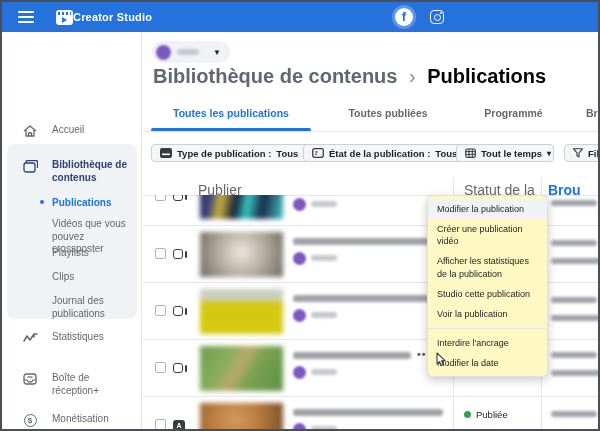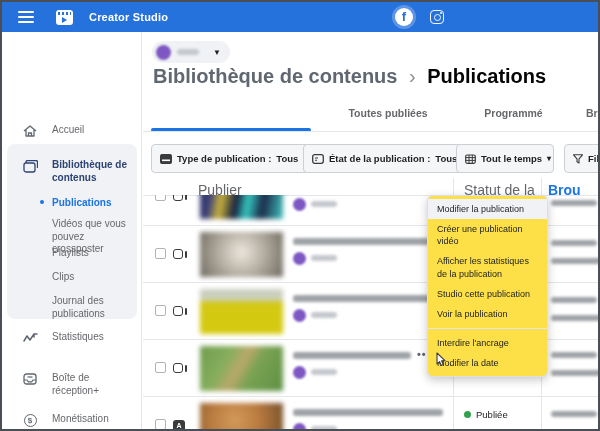--- a/index.html
+++ b/index.html
@@ -13,21 +13,21 @@
   .hamburger { width:16px; height:12px; margin-left:16px; display:flex;
                flex-direction:column; justify-content:space-between; cursor:pointer; }
   .hamburger span { display:block; height:2px; background:#fff; border-radius:1px; }
   .cs-logo { width:17px; height:15px; background:#fff; border-radius:3px;
              margin-left:22px; position:relative; }
   .cs-logo::before { content:""; position:absolute; left:2px; top:2px; right:2px; height:3px;
              background:repeating-linear-gradient(90deg,#2672dd 0 2px,#fff 2px 4px); }
   .cs-logo::after { content:""; position:absolute; left:6px; top:7px;
              border-left:5px solid #2672dd; border-top:3px solid transparent;
              border-bottom:3px solid transparent; }
-  .cs-title { color:#fff; font-size:11px; font-weight:600; margin-left:16px; letter-spacing:.2px; }
+  .cs-title { color:#fff; font-size:11px; font-weight:600; margin-left:0; letter-spacing:.2px; }
   .platform-icons { position:absolute; left:390px; top:0; height:30px; display:flex;
                     align-items:center; gap:14px; }
   .fb-wrap { width:24px; height:24px; border-radius:50%; background:rgba(255,255,255,.25);
              display:flex; align-items:center; justify-content:center; cursor:pointer; }
   .fb-circle { width:18px; height:18px; border-radius:50%; background:#fff; color:#2672dd;
                font-size:13px; font-weight:700; text-align:center; line-height:18px; }
   .ig-icon { width:14px; height:14px; border:1.6px solid #fff; border-radius:4px;
              position:relative; cursor:pointer; opacity:.95; }
   .ig-icon::before { content:""; position:absolute; left:3px; top:3px; width:5px; height:5px;
              border:1.4px solid #fff; border-radius:50%; }
@@ -73,21 +73,21 @@
 
   
   .tabs-line { position:absolute; left:0; top:99px; width:100%; border-bottom:1px solid #e4e6eb; }
   .tab { position:absolute; top:75px; font-size:10.5px; font-weight:700; color:#65676b;
          cursor:pointer; text-align:center; }
   .tab.active { color:#1b74e4; }
   .tab-underline { position:absolute; left:8px; top:96px; width:160px; height:3.5px;
                    background:#1b74e4; border-radius:2px; }
 
   
-  .fbtn { position:absolute; top:112px; height:29px; background:#f5f6f7;
+  .fbtn { position:absolute; top:112px; height:18px; background:#f5f6f7;
           border:1px solid #ccd0d5; border-radius:4px; display:flex; align-items:center;
           gap:5px; padding:0 8px; font-size:9.5px; font-weight:700; color:#1c1e21;
           cursor:pointer; white-space:nowrap; }
   .fbtn .caret { margin-left:2px; }
   .ficon { display:inline-flex; }
 
   
   .thead-label { position:absolute; top:150px; font-size:14px; color:#65676b; }
   .thead-label.sorted { color:#1b74e4; font-weight:700; }
   .col-div { position:absolute; top:146px; bottom:0; width:1px; background:#e4e6eb; }
@@ -113,21 +113,21 @@
   .bar { position:absolute; background:#9fa3a8; border-radius:3px; filter:blur(1.5px); }
   .row-avatar { position:absolute; left:150px; width:13px; height:13px; border-radius:50%;
                 background:#7e57c2; filter:blur(.8px); }
   .status-cell { position:absolute; left:321px; font-size:9.5px; color:#1c1e21;
                  display:flex; align-items:center; gap:5px; }
   .dot { width:7px; height:7px; border-radius:50%; background:#31a24c; }
   .more-btn { position:absolute; left:274px; top:8px; font-size:11px; font-weight:700;
               letter-spacing:1px; color:#606770; cursor:pointer; }
 
   
-  .ctx-menu { position:absolute; left:284px; top:163px; width:121px; background:#fde047;
+  .ctx-menu { position:absolute; left:284px; top:163px; width:121px; background:#fef9c3;
               border:1px solid #dddfe2; border-radius:6px;
               box-shadow:0 3px 10px rgba(0,0,0,.22); z-index:40; padding:3px 0; }
   .ctx-item { padding:4px 9px; font-size:9px; color:#1c1e21; line-height:1.35;
               cursor:pointer; }
   .ctx-item.hovered { background:#f0f2f5; }
   .ctx-divider { height:1px; background:#e4e6eb; margin:4px 0; }
 
   .cursor-arrow { position:absolute; left:291px; top:320px; z-index:50; pointer-events:none; }
 
   svg { display:block; }
@@ -237,20 +237,21 @@
       <div class="bar" style="position:static; width:22px; height:6px; margin-left:6px; background:#c4c7cc;"></div>
       <span class="caret">▼</span>
     </div>
 
     <div class="breadcrumb">
       <span class="bc-parent">Bibliothèque de contenus</span>
       <span class="bc-sep">›</span>
       <span class="bc-current">Publications</span>
     </div>
 
+    <div class="tab active" style="left:8px; width:160px;">Toutes les publications</div>
     <div class="tab" style="left:185px; width:120px;">Toutes publiées</div>
     <div class="tab" style="left:318px; width:105px;">Programmé</div>
     <div class="tab" style="left:443px; width:40px; text-align:left;">Brou</div>
     <div class="tab-underline"></div>
     <div class="tabs-line"></div>
 
     <div class="fbtn" style="left:8px;">
       <span class="ficon">
         <svg width="12" height="10" viewBox="0 0 12 10">
             <rect x="0" y="0" width="12" height="10" rx="2" fill="#3a3b3c"></rect>

